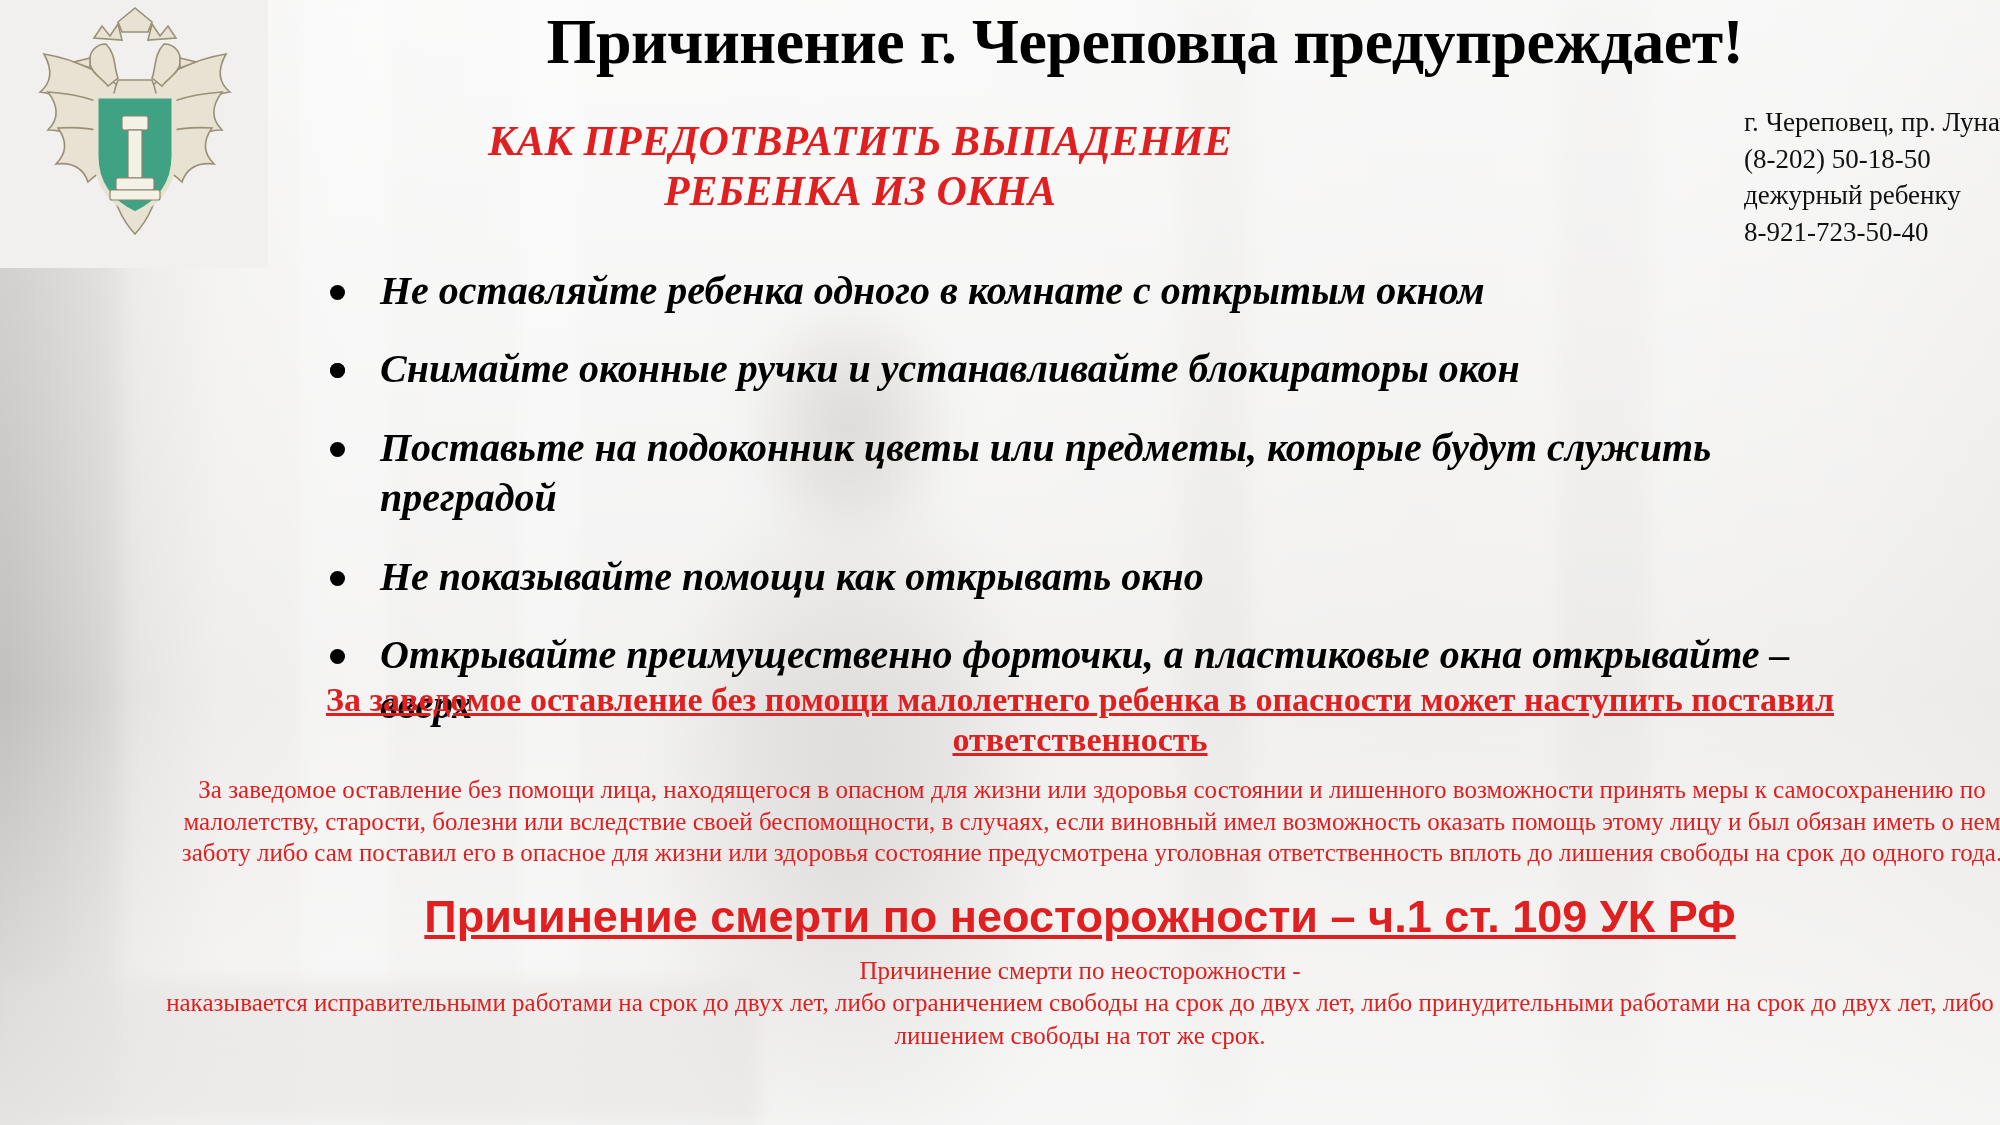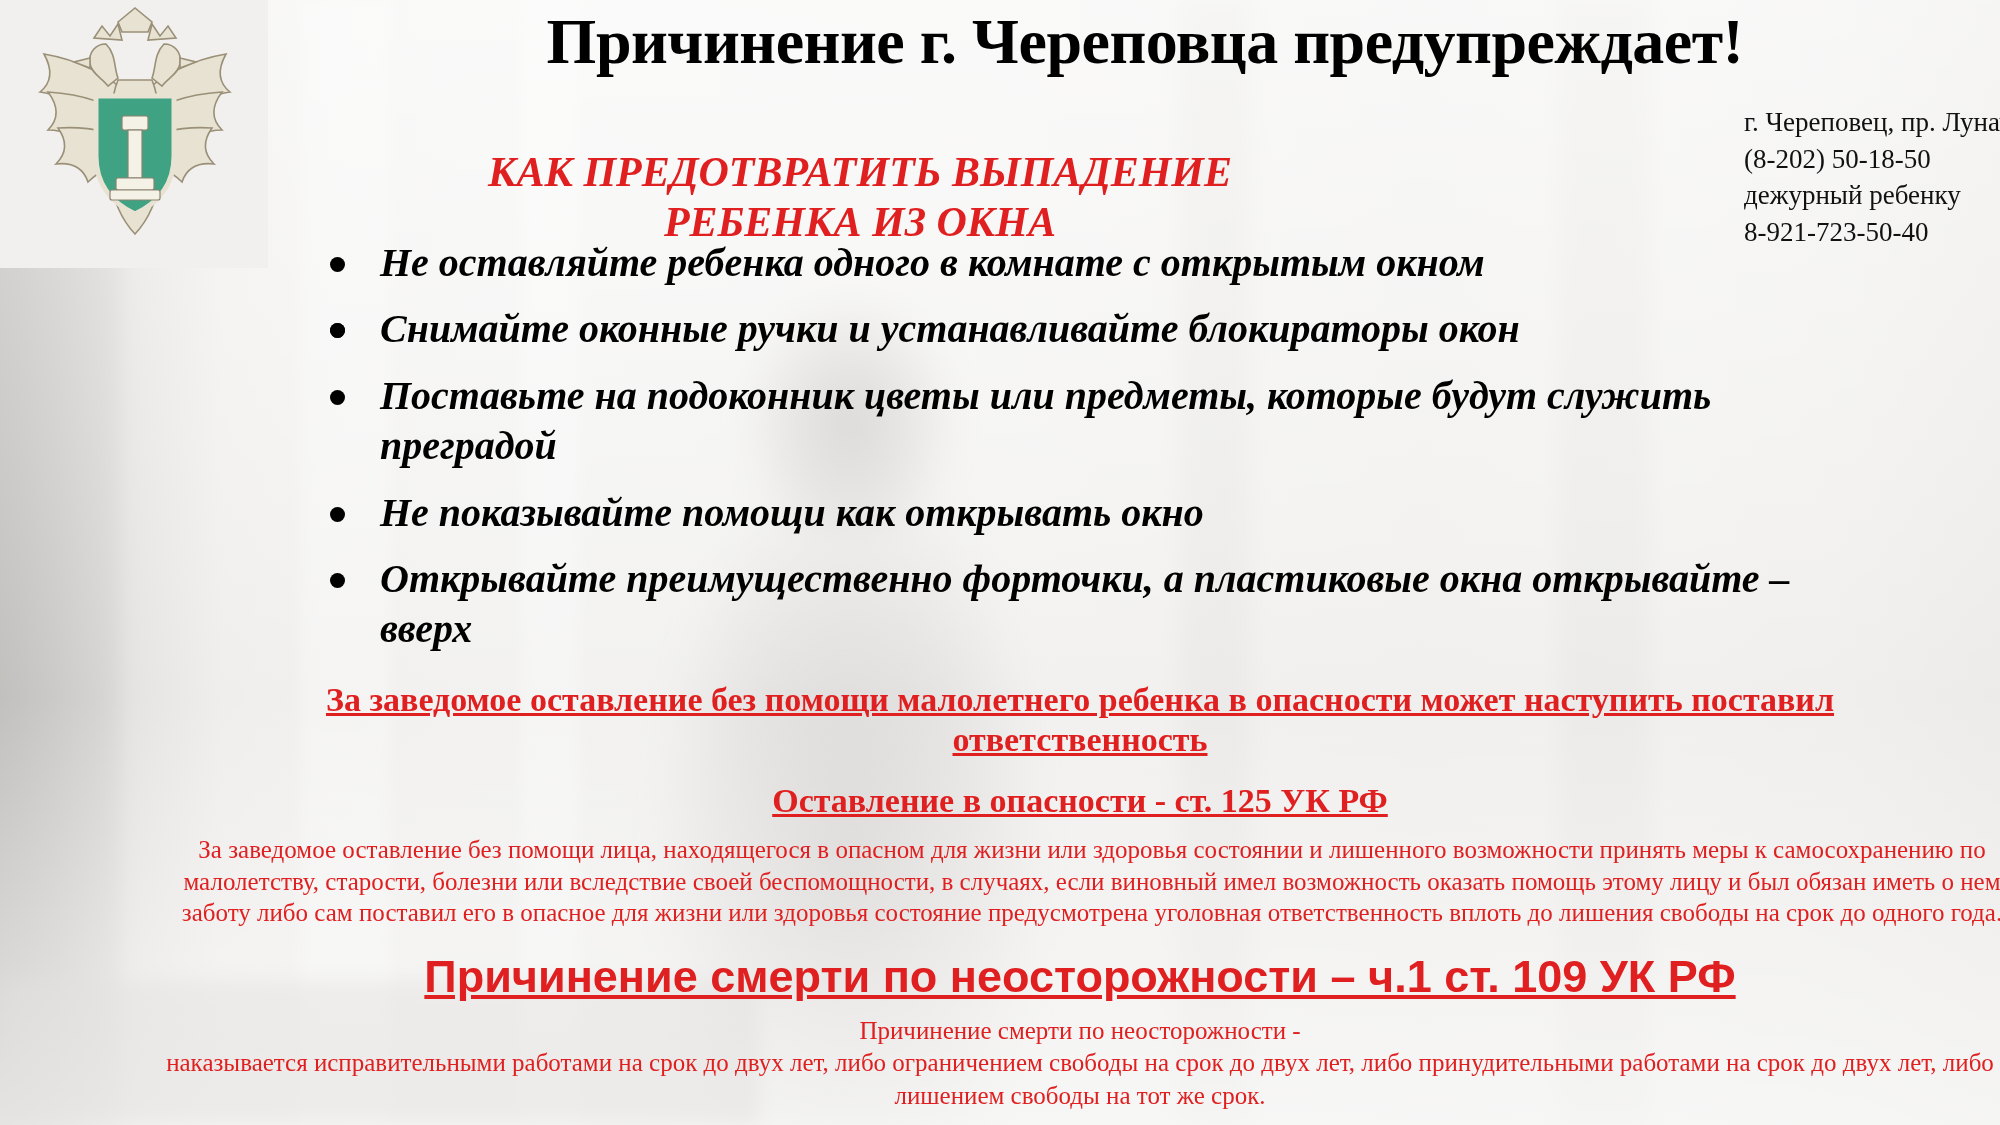--- a/index.html
+++ b/index.html
@@ -139,21 +139,21 @@
     line-height: 1.36;
     color: #111111;
     padding-left: 640px;
     box-sizing: border-box;
   }
   .contacts .line1 { white-space: nowrap; }
 
   .subtitle {
     position: absolute;
     left: 330px;
-    top: 148px;
+    top: 117px;
     width: 1060px;
     text-align: center;
     font-family: "Liberation Serif", serif;
     font-weight: bold;
     font-style: italic;
     font-size: 42px;
     line-height: 1.18;
     color: #e02020;
   }
 
@@ -170,20 +170,21 @@
   .advice li {
     position: relative;
     font-family: "Liberation Serif", serif;
     font-weight: bold;
     font-style: italic;
     font-size: 40px;
     line-height: 1.26;
     color: #000000;
     padding-left: 62px;
     margin-bottom: 16px;
+    margin-top: 28px;
   }
   .advice li .bullet {
     position: absolute;
     left: 12px;
     top: 19px;
     width: 15px;
     height: 15px;
     background: #000000;
     border-radius: 50%;
   }
@@ -308,20 +309,19 @@
     <li><span class="bullet"></span><span>Не оставляйте ребенка одного в комнате с открытым окном</span></li>
     <li><span class="bullet"></span></li>
     <li><span class="bullet"></span><span>Снимайте оконные ручки и устанавливайте блокираторы окон</span></li>
     <li><span class="bullet"></span><span>Поставьте на подоконник цветы или предметы, которые будут служить преградой</span></li>
     <li><span class="bullet"></span><span>Не показывайте помощи как открывать окно</span></li>
     <li><span class="bullet"></span><span>Открывайте преимущественно форточки, а пластиковые окна открывайте – вверх</span></li>
   </ul>
 
   <div class="warn-block">
     <div class="warn-red-bold">За заведомое оставление без помощи малолетнего ребенка в опасности может наступить поставил ответственность</div>
-    <div class="law-heading">Оставление в опасности - ст. 125 УК РФ</div>
     <div class="law-body wide">За заведомое оставление без помощи лица, находящегося в опасном для жизни или здоровья состоянии и лишенного возможности принять меры к самосохранению по малолетству, старости, болезни или вследствие своей беспомощности, в случаях, если виновный имел возможность оказать помощь этому лицу и был обязан иметь о нем заботу либо сам поставил его в опасное для жизни или здоровья состояние предусмотрена уголовная ответственность вплоть до лишения свободы на срок до одного года.</div>
     <div class="law-heading2">Причинение смерти по неосторожности – ч.1 ст. 109 УК РФ</div>
     <div class="law-body2 wide">Причинение смерти по неосторожности -</div>
     <div class="law-body2 wide" style="margin-top:0;">наказывается исправительными работами на срок до двух лет, либо ограничением свободы на срок до двух лет, либо принудительными работами на срок до двух лет, либо лишением свободы на тот же срок.</div>
   </div>
 
 </div>
 
 </body></html>

